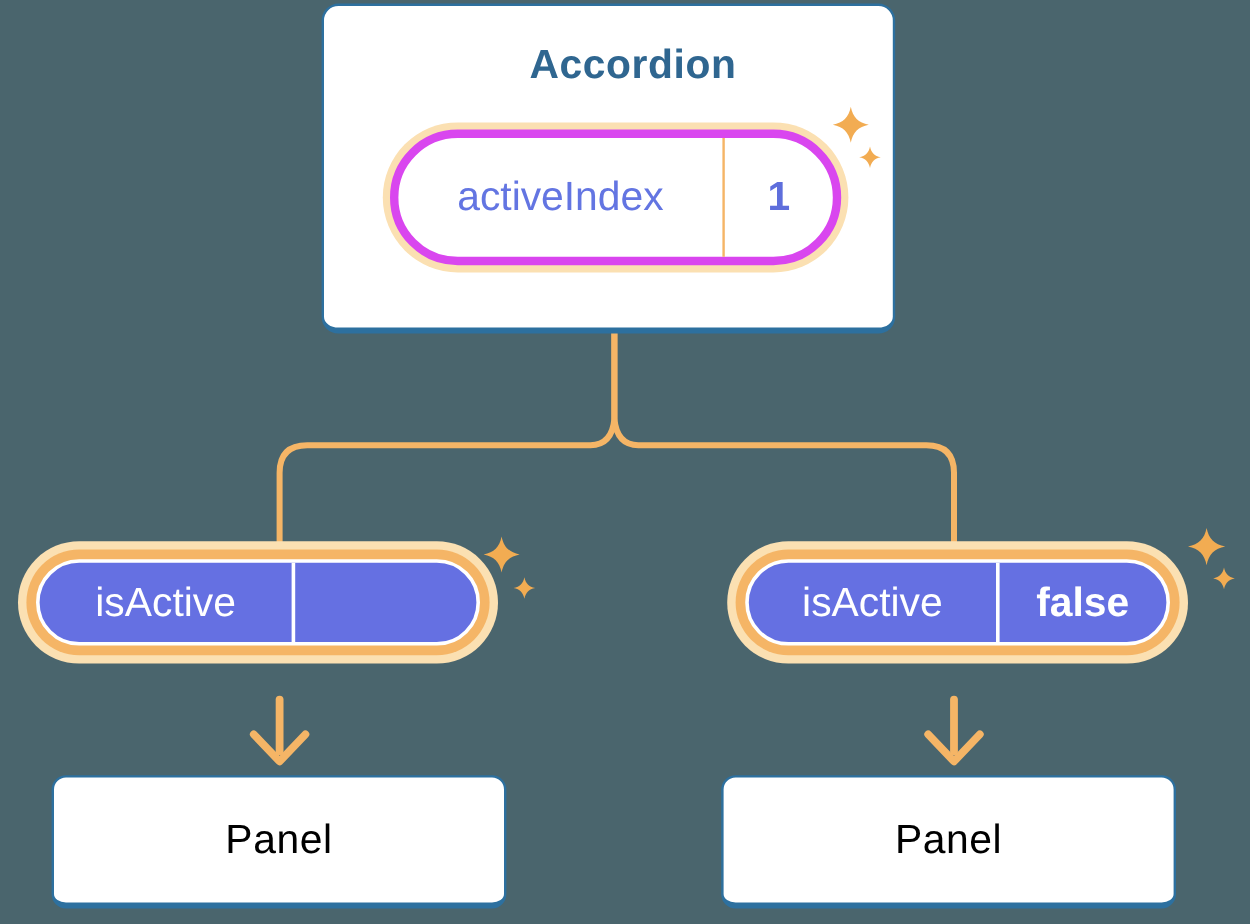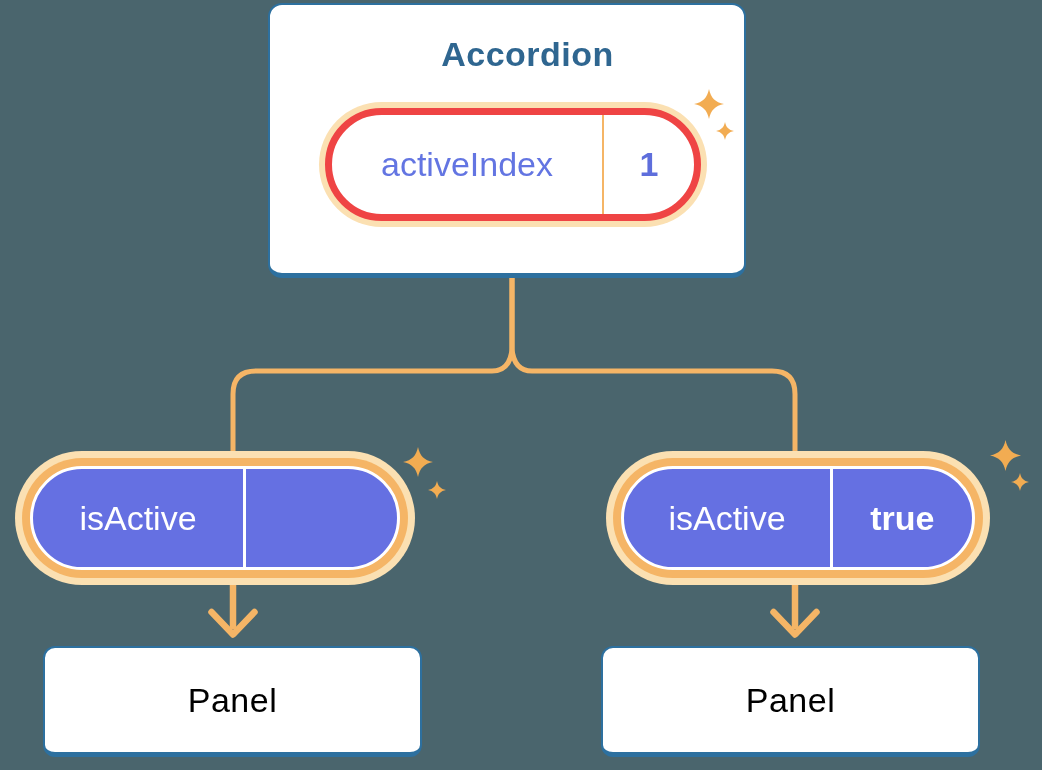--- a/index.html
+++ b/index.html
@@ -57,39 +57,39 @@
     position: absolute;
     display: flex;
     align-items: stretch;
     box-sizing: border-box;
     border-radius: 999px;
   }
   .pill-state {
     left: 55px; top: 103px;
     width: 376px; height: 113px;
     background: #ffffff;
-    border: 7px solid #ef4444;
+    border: 7px solid #d946ef;
     box-shadow: 0 0 0 6px #FBE0B2;
   }
   .pill-state .pill-name {
     width: 270px;
     display: flex; align-items: center; justify-content: center;
     font-size: 34px;
     color: #6375E2;
   }
   .pill-state .pill-divider { width: 2px; background: #F5B566; }
   .pill-state .pill-value {
     flex: 1;
     display: flex; align-items: center; justify-content: center;
     font-size: 34px;
     font-weight: 700;
     color: #5E6EDC;
   }
   .pill-prop {
-    top: 466px; height: 104px;
+    top: 466px; height: 72px;
     background: #6570E2;
     border: 3px solid #ffffff;
     box-shadow: 0 0 0 8px #F5B566, 0 0 0 15px #FBE0B2;
   }
   .pill-prop-left  { left: 30px;  width: 370px; }
   .pill-prop-right { left: 621px; width: 354px; }
   .pill-prop .pill-name {
     display: flex; align-items: center; justify-content: center;
     font-size: 34px;
     color: #ffffff;
@@ -148,21 +148,21 @@
   <svg class="sparkle" style="left:403px; top:447px;" width="30" height="30" viewBox="0 0 24 24">
     <path fill="#F2AC52" d="M12 0C13.4 7 17 10.6 24 12C17 13.4 13.4 17 12 24C10.6 17 7 13.4 0 12C7 10.6 10.6 7 12 0Z"></path>
   </svg>
   <svg class="sparkle" style="left:428px; top:481px;" width="18" height="18" viewBox="0 0 24 24">
     <path fill="#F2AC52" d="M12 0C13.4 7 17 10.6 24 12C17 13.4 13.4 17 12 24C10.6 17 7 13.4 0 12C7 10.6 10.6 7 12 0Z"></path>
   </svg>
 
   <div class="pill pill-prop pill-prop-right">
     <span class="pill-name">isActive</span>
     <span class="pill-divider"></span>
-    <span class="pill-value">true</span>
+    <span class="pill-value">false</span>
   </div>
   <svg class="sparkle" style="left:990px; top:440px;" width="31" height="31" viewBox="0 0 24 24">
     <path fill="#F2AC52" d="M12 0C13.4 7 17 10.6 24 12C17 13.4 13.4 17 12 24C10.6 17 7 13.4 0 12C7 10.6 10.6 7 12 0Z"></path>
   </svg>
   <svg class="sparkle" style="left:1011px; top:473px;" width="18" height="18" viewBox="0 0 24 24">
     <path fill="#F2AC52" d="M12 0C13.4 7 17 10.6 24 12C17 13.4 13.4 17 12 24C10.6 17 7 13.4 0 12C7 10.6 10.6 7 12 0Z"></path>
   </svg>
 
   <div class="card panel-card panel-left">
     <span class="panel-label">Panel</span>

